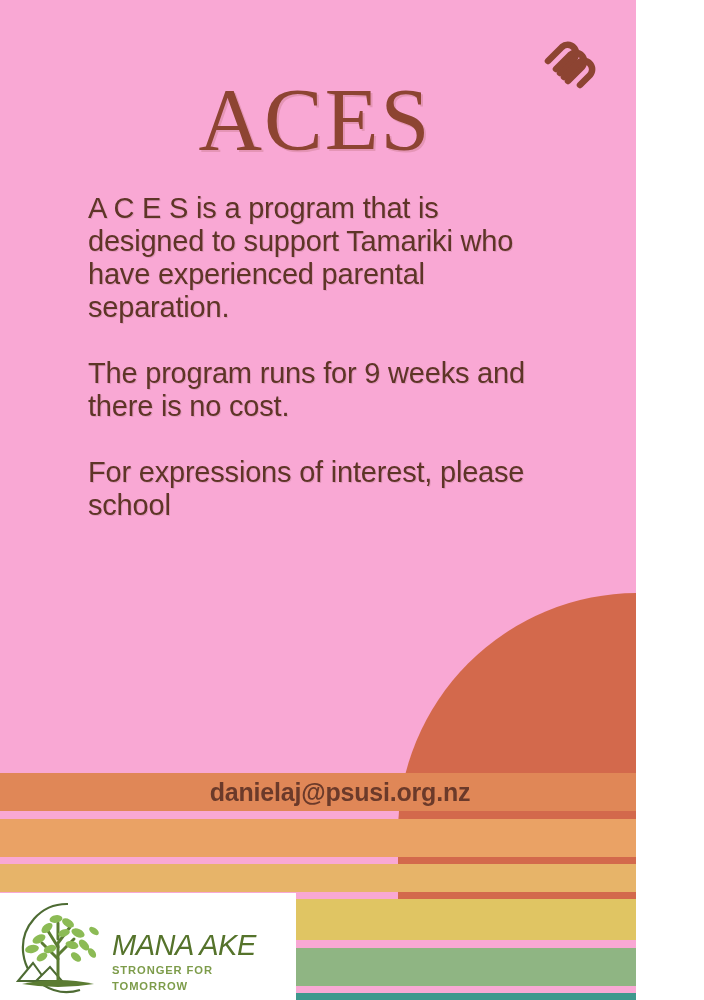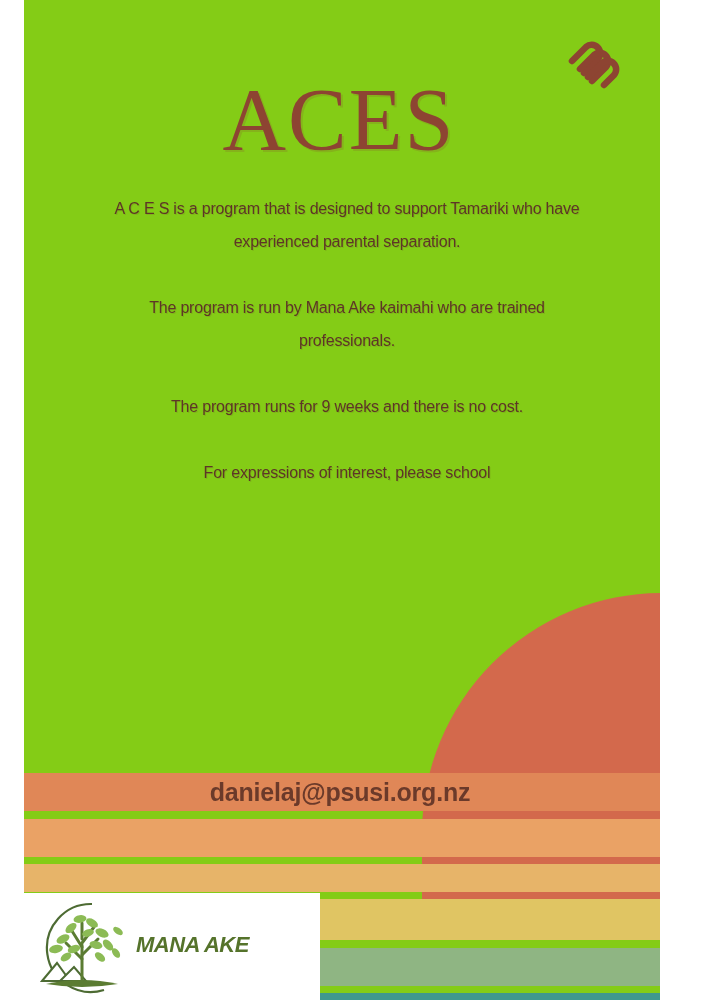--- a/index.html
+++ b/index.html
@@ -8,23 +8,22 @@
   }
   body {
     width: 704px;
     height: 1000px;
     font-family: "Liberation Sans", sans-serif;
   }
   #poster {
     position: relative;
     width: 636px;
     height: 1000px;
-    background: #84cc16;
+    background: #f9a8d4;
     overflow: hidden;
-    margin-left: 24px;
   }
 
   
   #sun {
     position: absolute;
     left: 398px;
     top: 593px;
     width: 480px;
     height: 344px;
     background: #d3694c;
@@ -57,23 +56,22 @@
     z-index: 3;
     text-shadow: 2px 2px 0 rgba(141,68,50,0.18);
   }
 
   
   #body-copy {
     position: absolute;
     top: 192px;
     left: 88px;
     width: 470px;
-    text-align: center;
     color: #5e3527;
-    font-size: 16px;
+    font-size: 29px;
     line-height: 33px;
     letter-spacing: -0.2px;
     z-index: 3;
     text-shadow: 1px 1px 0 rgba(94,53,39,0.14);
   }
   #body-copy p {
     margin: 0 0 33px 0;
   }
   #body-copy p:last-child {
     margin-bottom: 0;
@@ -100,20 +98,21 @@
     top: 773px;
     width: 632px;
     height: 38px;
     line-height: 38px;
     text-align: center;
     font-size: 25px;
     font-weight: bold;
     color: #6b3a2a;
     letter-spacing: -0.2px;
     z-index: 6;
+    padding-left: 24px;
   }
 
   
   #logo-box {
     position: absolute;
     left: 0;
     top: 893px;
     width: 296px;
     height: 107px;
     background: #ffffff;
@@ -127,22 +126,22 @@
     width: 104px;
     height: 100px;
   }
   #logo-wordmark {
     position: absolute;
     left: 112px;
     top: 36px;
     width: 180px;
   }
   #logo-title {
-    font-size: 22px;
-    font-weight: bold;
+    font-size: 29px;
+    font-weight: normal;
     font-style: italic;
     letter-spacing: -0.5px;
     color: #55732b;
     line-height: 32px;
     font-family: "Liberation Sans", sans-serif;
   }
   #logo-tagline {
     font-size: 11.2px;
     font-weight: bold;
     letter-spacing: 0.9px;
@@ -165,21 +164,20 @@
         <path d="M22 41 L36 27 a8.5 8.5 0 0 1 12 12 L34 53"></path>
         <path d="M30 49 L44 35 a8.5 8.5 0 0 1 12 12 L46 57"></path>
       </g>
     </svg>
   </div>
 
   <div id="title">ACES</div>
 
   <div id="body-copy">
     <p>A C E S  is a program that is designed to support Tamariki who have experienced parental separation.</p>
-    <p>The program is run by Mana Ake kaimahi who are trained professionals.</p>
     <p>The program runs for 9 weeks and there is no cost.</p>
     <p>For expressions of interest, please school</p>
   </div>
 
   <div class="stripe" id="stripe-email"></div>
   <div class="stripe" id="stripe-2"></div>
   <div class="stripe" id="stripe-3"></div>
   <div class="stripe" id="stripe-4"></div>
   <div class="stripe" id="stripe-5"></div>
   <div class="stripe" id="stripe-6"></div>
@@ -219,16 +217,17 @@
           <ellipse cx="58" cy="36" rx="6" ry="3.6" transform="rotate(-18 58 36)"></ellipse>
           <ellipse cx="36" cy="60" rx="6" ry="3.6" transform="rotate(-34 36 60)"></ellipse>
           <ellipse cx="70" cy="60" rx="6" ry="3.6" transform="rotate(40 70 60)"></ellipse>
           <ellipse cx="88" cy="34" rx="5.5" ry="3.2" transform="rotate(36 88 34)"></ellipse>
           <ellipse cx="86" cy="56" rx="5.5" ry="3.2" transform="rotate(54 86 56)"></ellipse>
         </g>
       </svg>
     </div>
     <div id="logo-wordmark">
       <div id="logo-title">MANA AKE</div>
+      <div id="logo-tagline">STRONGER FOR TOMORROW</div>
     </div>
   </div>
 
 </div>
 
 </body></html>

